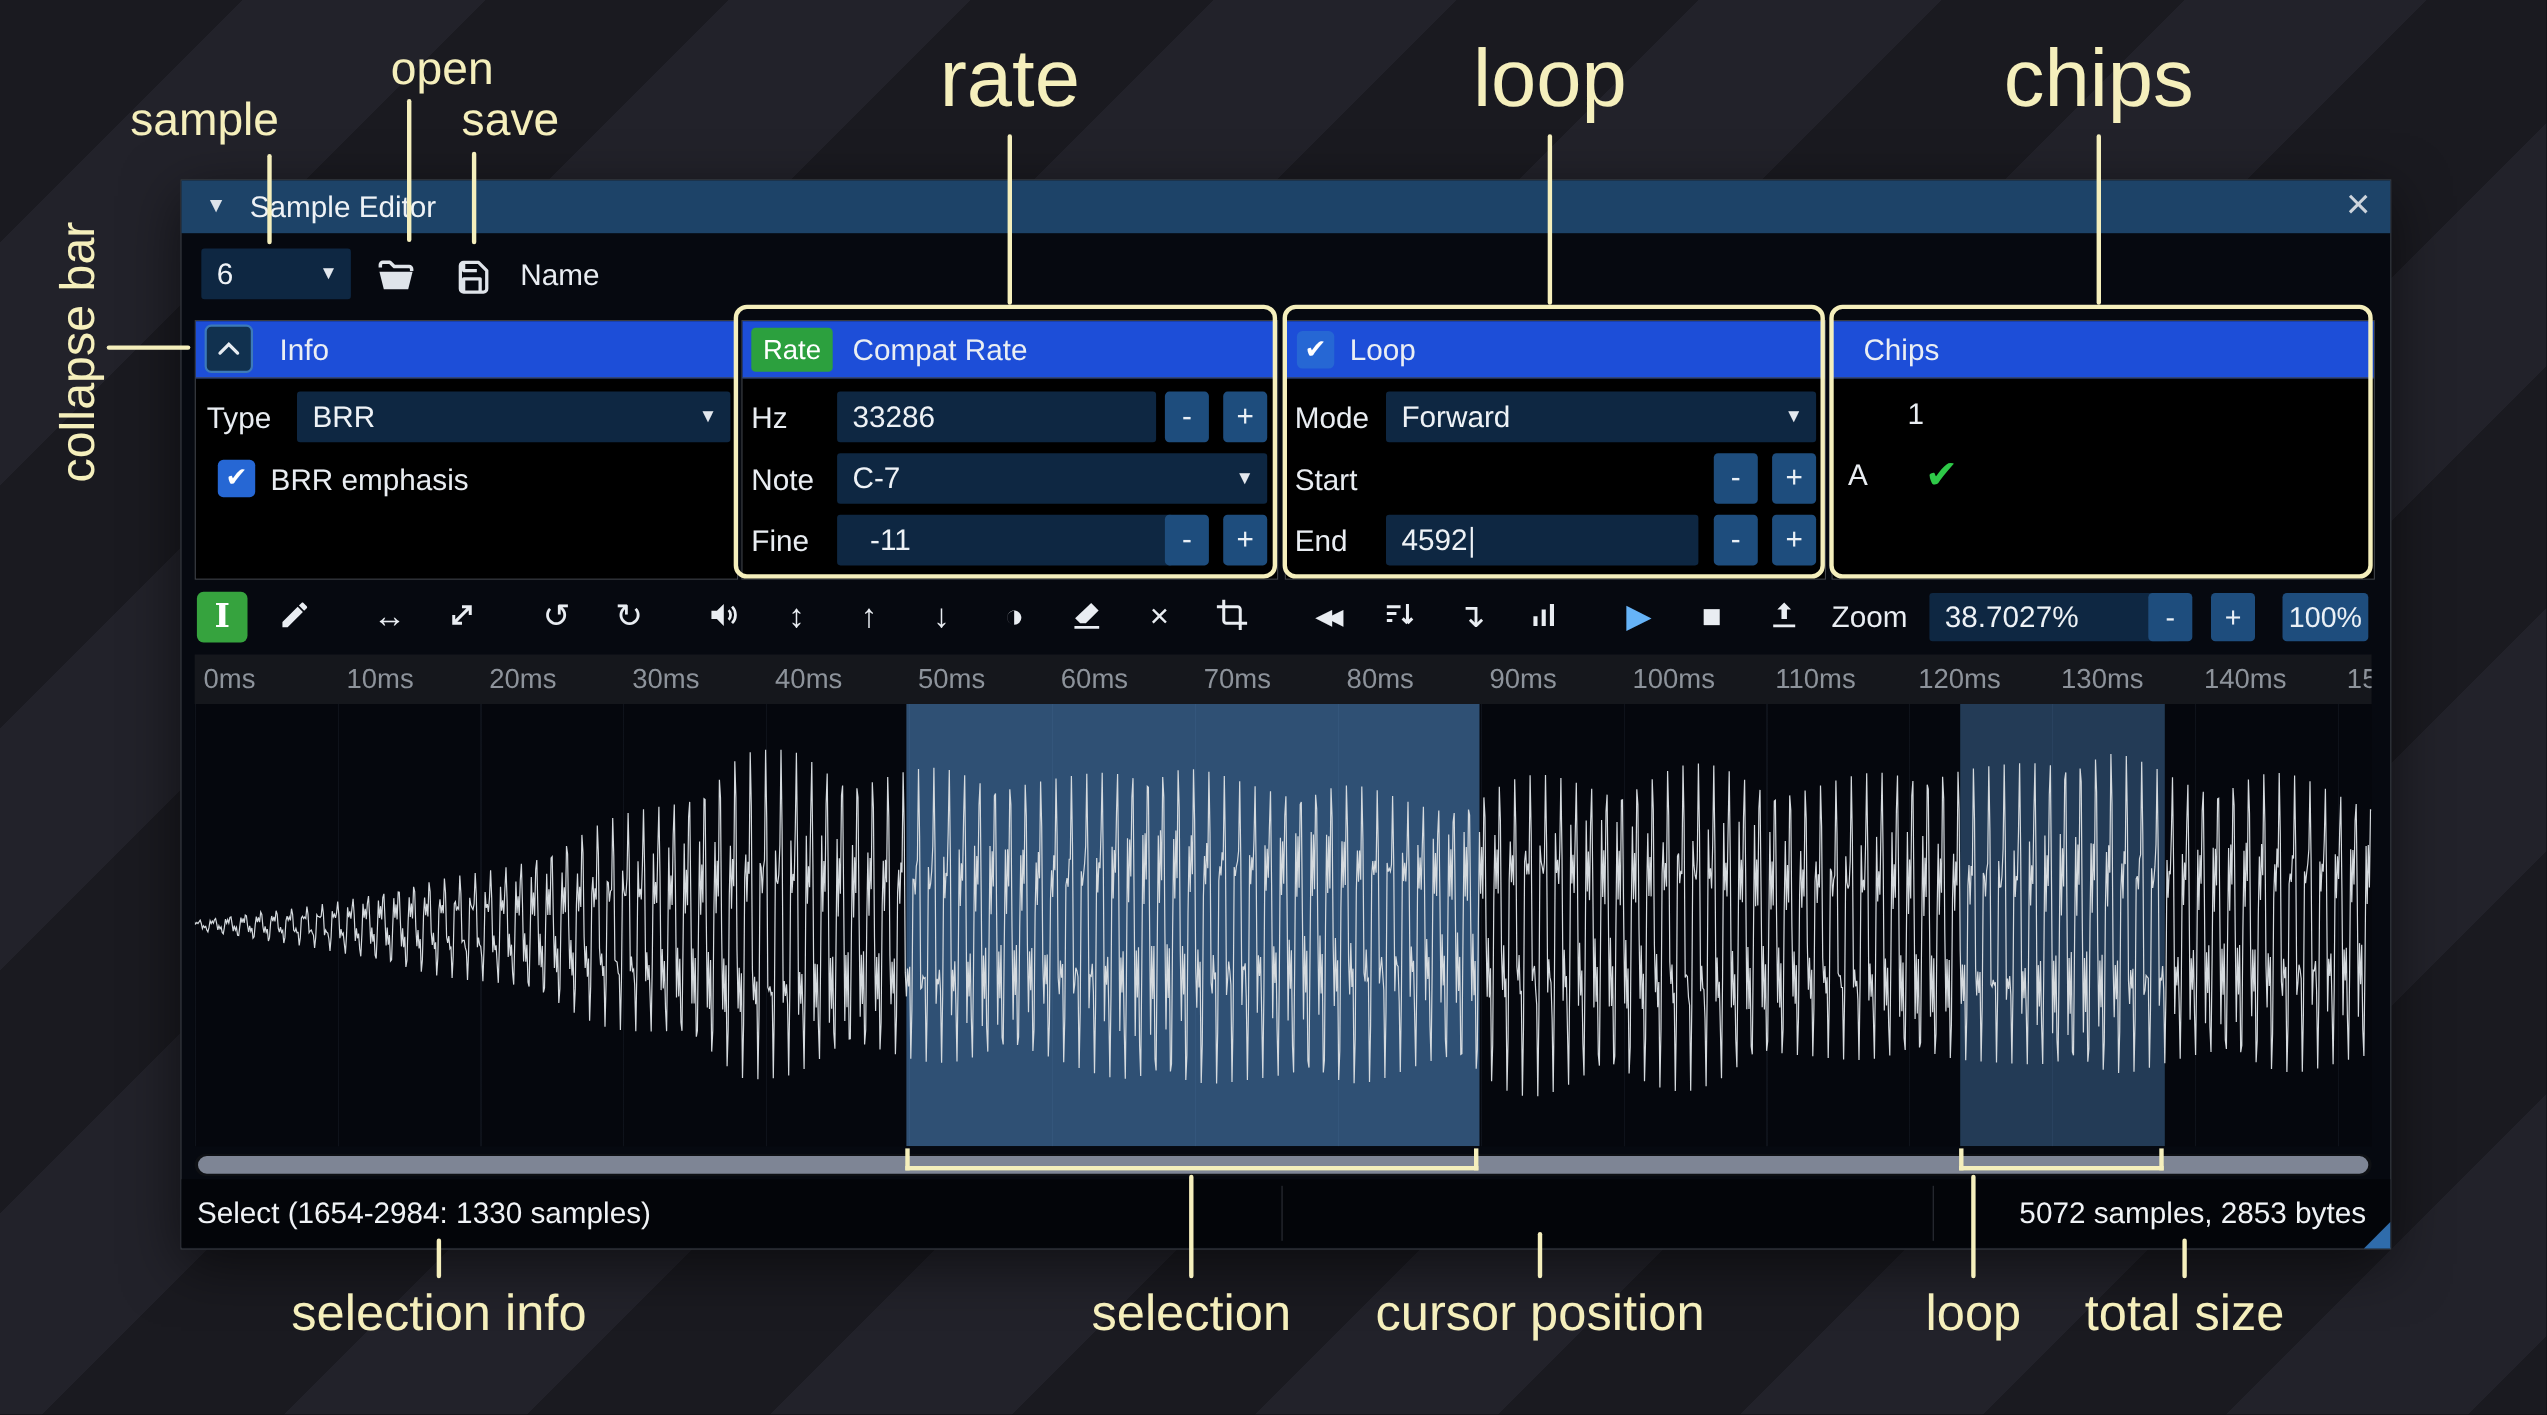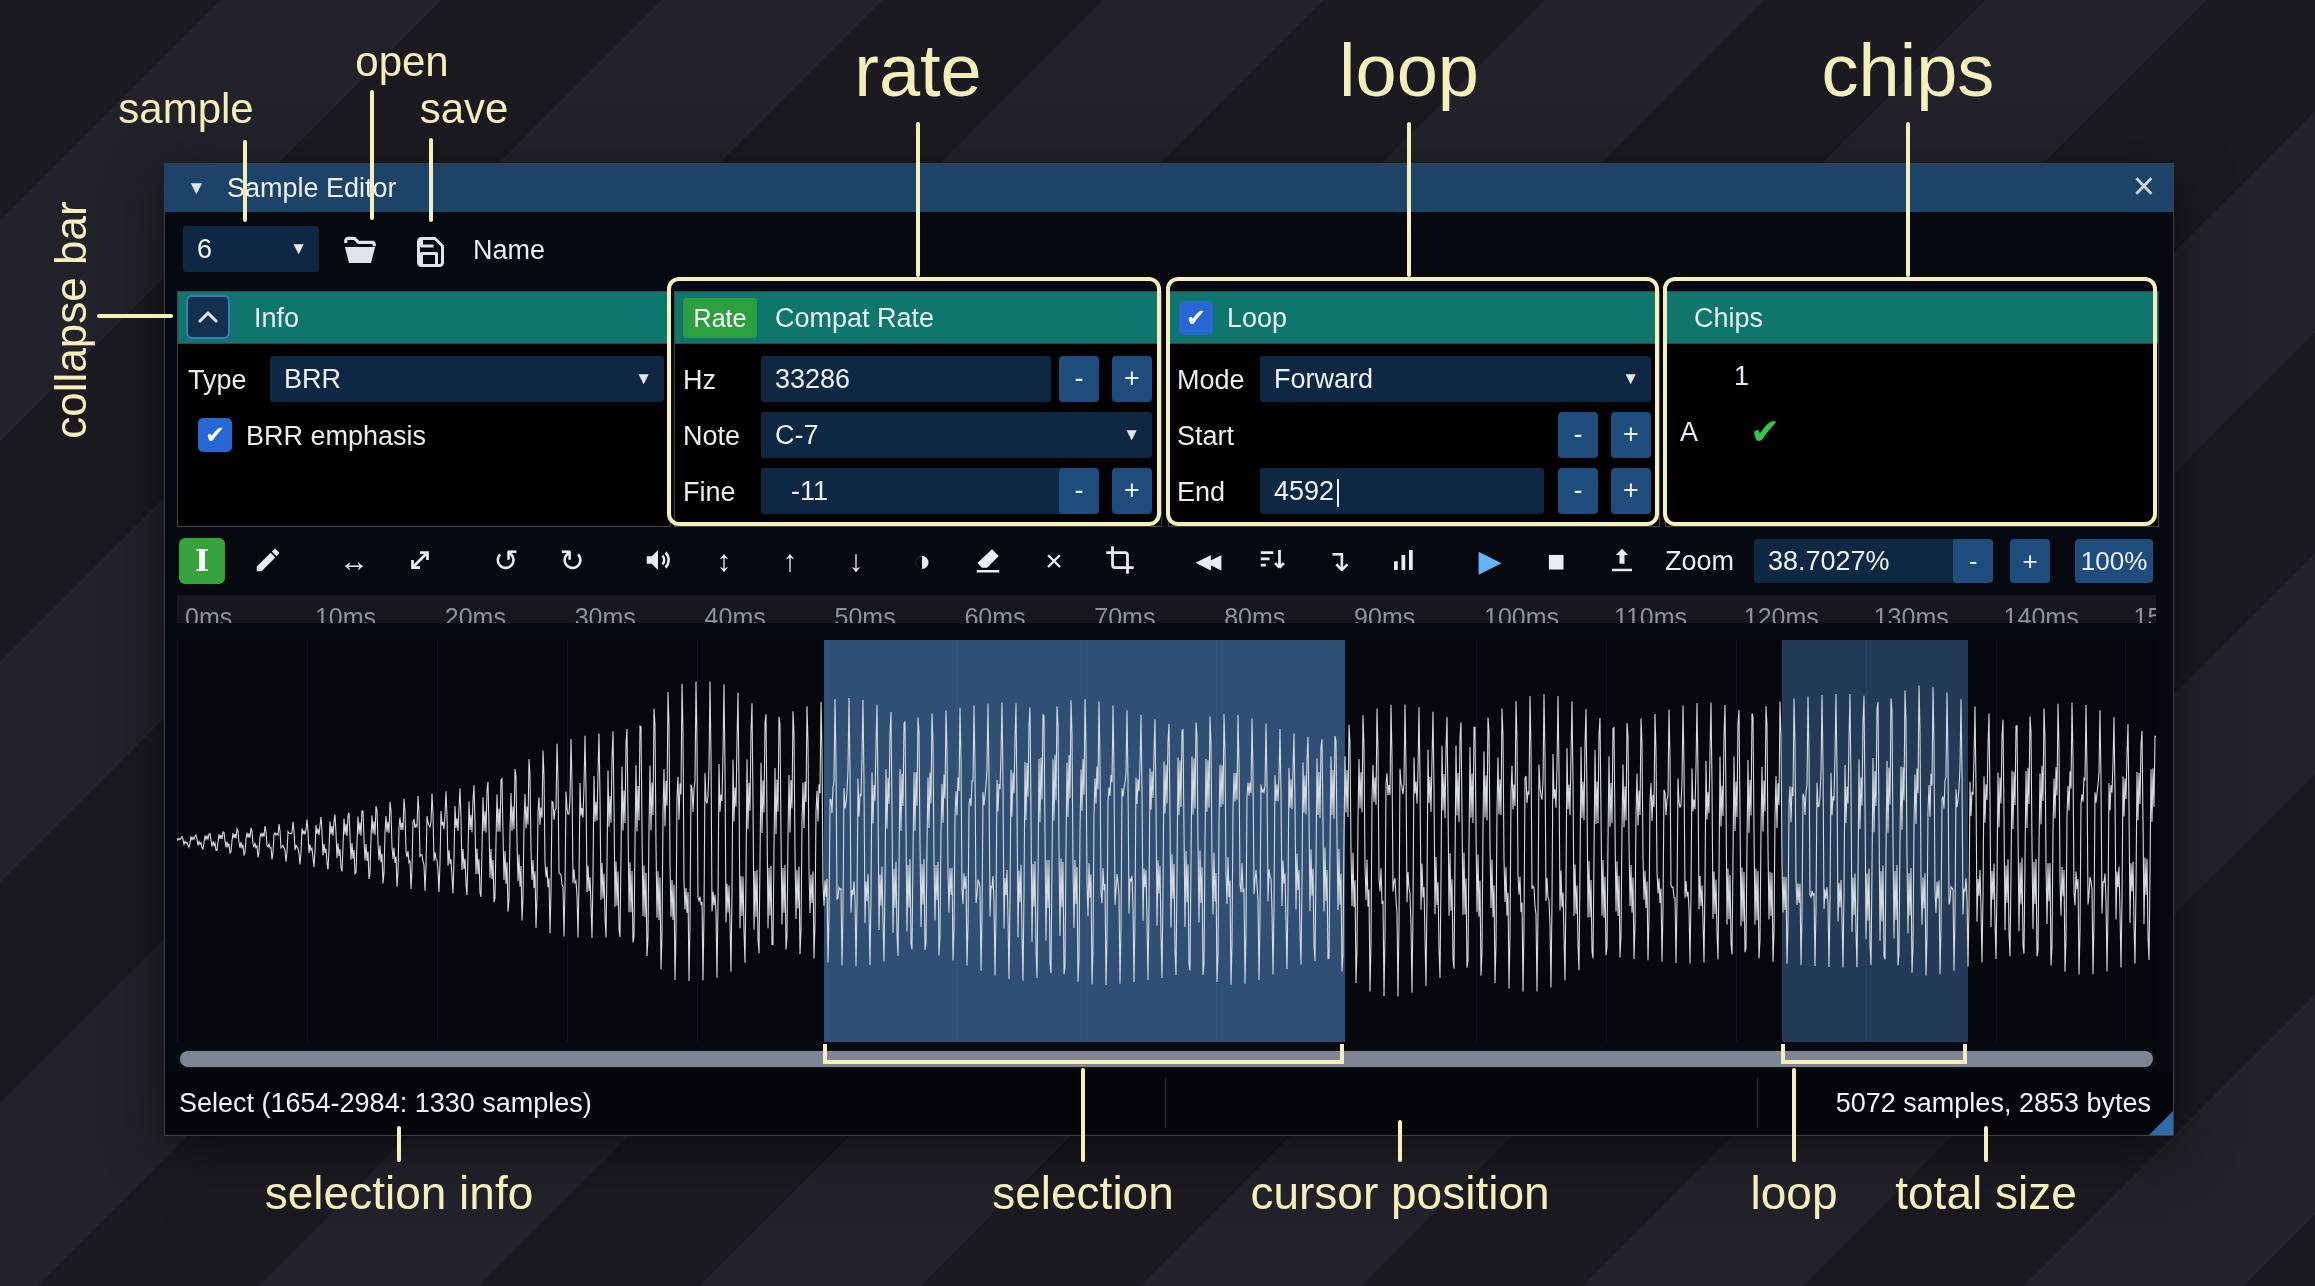--- a/index.html
+++ b/index.html
@@ -16,40 +16,40 @@
   .lbl{position:absolute;color:#e9edf2;font-size:27px;line-height:48px;white-space:nowrap;}
   .field,.combo{position:absolute;height:46px;background:#0e2742;border-radius:3px;
     color:#eef2f6;font-size:27px;line-height:46px;white-space:nowrap;overflow:hidden;}
   .field .val,.combo .val{padding-left:14px;}
   .combo .caret{position:absolute;right:12px;top:0;line-height:46px;font-size:17px;color:#e3e8ee;}
   .spin{position:absolute;width:40px;height:46px;background:#1e4d7d;border-radius:4px;
     color:#eaf0f6;font-size:27px;line-height:44px;text-align:center;}
   .checkbox{position:absolute;width:34px;height:34px;background:#2667d4;border-radius:5px;
     text-align:center;line-height:34px;font-size:24px;color:#fff;}
   .section{position:absolute;top:127px;height:236px;background:#000;border:1px solid #3f434a;box-sizing:border-box;}
-  .sec-head{position:absolute;left:0;top:0;width:100%;height:52px;background:#0f766e;border-bottom:1px solid #3f434a;box-sizing:border-box;}
+  .sec-head{position:absolute;left:0;top:0;width:100%;height:52px;background:#1d4ed8;border-bottom:1px solid #3f434a;box-sizing:border-box;}
   .sec-title{position:absolute;color:#eaeef3;font-size:27px;line-height:52px;white-space:nowrap;}
   .collapse-btn{position:absolute;left:8px;top:3px;width:44px;height:44px;background:#11314f;
     border:2px solid #3d7ab8;border-radius:6px;box-sizing:border-box;}
   .rate-tab{position:absolute;left:8px;top:6px;width:74px;height:40px;background:#2ca03e;border-radius:4px;
     color:#fff;font-size:25px;line-height:40px;text-align:center;}
   .txtcaret{display:inline-block;width:2px;height:28px;background:#eef2f6;vertical-align:middle;margin-left:3px;}
   
   .toolbar{position:absolute;left:14px;top:374px;display:flex;gap:20px;}
   .tb{width:46px;height:46px;line-height:46px;text-align:center;font-size:30px;color:#e9edf2;border-radius:6px;flex:0 0 auto;}
   .tb.grp{margin-left:20px;}
   .tb.active{background:#36a33e;color:#ffffff;}
   .tb.serif{font-family:"DejaVu Serif",serif;font-weight:bold;font-size:30px;}
   .tb.play{color:#66b3f7;}
   .tb.small{font-size:20px;letter-spacing:-5px;}
   .tb svg{width:30px;height:30px;vertical-align:middle;margin-top:-6px;}
   .zoom-btn{position:absolute;height:44px;background:#1e4d7d;border-radius:4px;color:#eaf0f6;
     font-size:26px;line-height:44px;text-align:center;}
   
-  .ruler{position:absolute;left:12px;top:431px;width:1979px;height:28px;background:#15171c;overflow:hidden;}
+  .ruler{position:absolute;left:12px;top:431px;width:1979px;height:45px;background:#15171c;overflow:hidden;}
   .ruler .tick{position:absolute;top:0;line-height:45px;font-size:25px;color:#8d939b;white-space:nowrap;}
   .wave{position:absolute;left:12px;top:476px;width:1979px;height:402px;background:#05070d;overflow:hidden;
     background-image:repeating-linear-gradient(to right,rgba(140,165,200,.07) 0 1px,transparent 1px 129.9px);}
   .region{position:absolute;top:0;height:100%;}
   .wave svg{position:absolute;left:0;top:1px;}
   .scrollbar{position:absolute;left:12px;top:885px;width:1979px;height:20px;background:#0e1014;border-radius:10px;}
   .scroll-thumb{position:absolute;left:3px;top:2px;width:1973px;height:16px;background:#7e8595;border-radius:8px;}
   
   .statusbar{position:absolute;left:0;top:908px;width:100%;height:62px;background:#030509;}
   .status-text{position:absolute;top:0;line-height:62px;font-size:27px;color:#f0f3f6;white-space:nowrap;}

